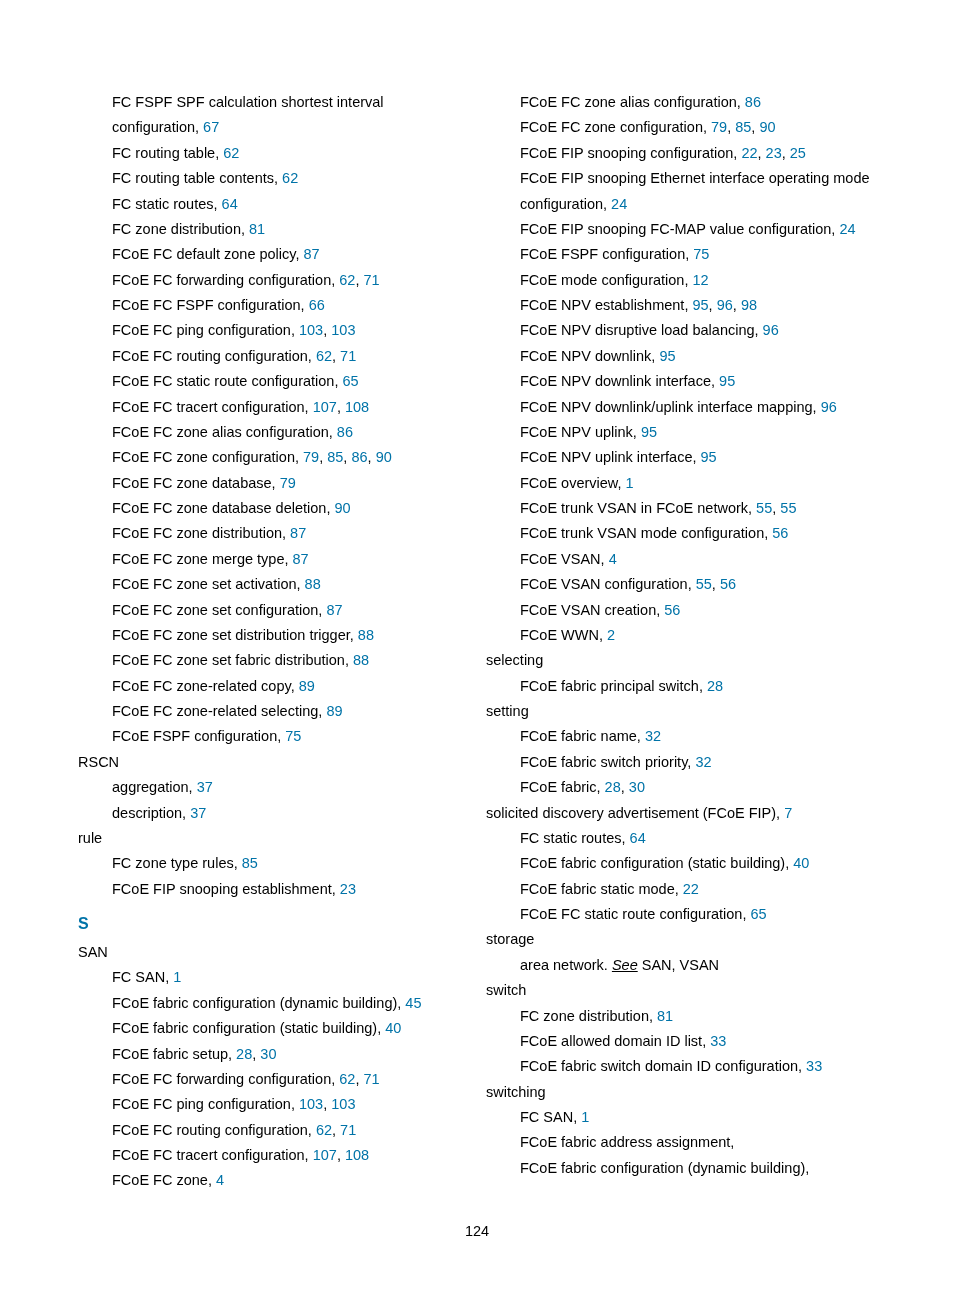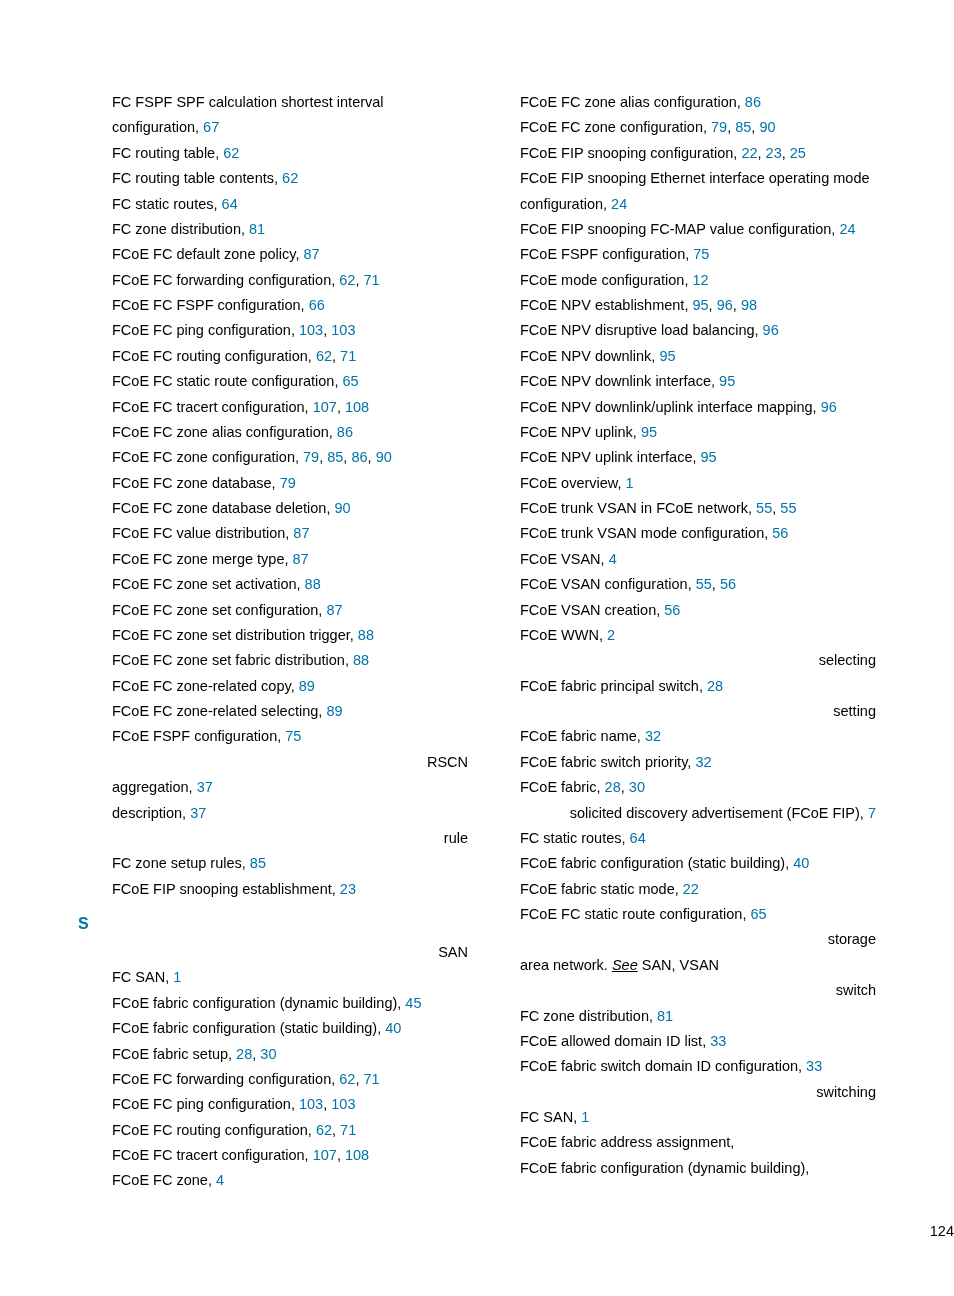--- a/index.html
+++ b/index.html
@@ -16,21 +16,20 @@
   }
   .columns {
     column-count: 2;
     column-gap: 18px;
     column-fill: auto;
     height: 1105px;
   }
   .term {
     margin-left: 0;
     break-inside: avoid-column;
-    text-align: right;
   }
   .sub {
     margin-left: 34px;
     text-indent: -0px;
     padding-left: 0;
   }
   .letter-heading {
     color: #0073a8;
     font-weight: bold;
     font-size: 16px;
@@ -40,21 +39,21 @@
   a, .pagelink {
     color: #0073a8;
     text-decoration: none;
     cursor: pointer;
   }
   .page-number {
     position: absolute;
     bottom: 52px;
     left: 0;
     right: 0;
-    text-align: right;
+    text-align: center;
     font-size: 14.5px;
   }
   .italic { font-style: italic; text-decoration: underline; }
 </style>
 </head>
 <body>
 
 <div class="columns" id="col-container">
     <div class="sub"><span>FC FSPF SPF calculation shortest interval configuration, </span><span class="pagelink">67</span></div>
     <div class="sub"><span>FC routing table, </span><span class="pagelink">62</span></div>
@@ -65,34 +64,34 @@
     <div class="sub"><span>FCoE FC forwarding configuration, </span><span class="pagelink">62</span>, <span class="pagelink">71</span></div>
     <div class="sub"><span>FCoE FC FSPF configuration, </span><span class="pagelink">66</span></div>
     <div class="sub"><span>FCoE FC ping configuration, </span><span class="pagelink">103</span>, <span class="pagelink">103</span></div>
     <div class="sub"><span>FCoE FC routing configuration, </span><span class="pagelink">62</span>, <span class="pagelink">71</span></div>
     <div class="sub"><span>FCoE FC static route configuration, </span><span class="pagelink">65</span></div>
     <div class="sub"><span>FCoE FC tracert configuration, </span><span class="pagelink">107</span>, <span class="pagelink">108</span></div>
     <div class="sub"><span>FCoE FC zone alias configuration, </span><span class="pagelink">86</span></div>
     <div class="sub"><span>FCoE FC zone configuration, </span><span class="pagelink">79</span>, <span class="pagelink">85</span>, <span class="pagelink">86</span>, <span class="pagelink">90</span></div>
     <div class="sub"><span>FCoE FC zone database, </span><span class="pagelink">79</span></div>
     <div class="sub"><span>FCoE FC zone database deletion, </span><span class="pagelink">90</span></div>
-    <div class="sub"><span>FCoE FC value distribution, </span><span class="pagelink">87</span></div>
+    <div class="sub"><span>FCoE FC zone distribution, </span><span class="pagelink">87</span></div>
     <div class="sub"><span>FCoE FC zone merge type, </span><span class="pagelink">87</span></div>
     <div class="sub"><span>FCoE FC zone set activation, </span><span class="pagelink">88</span></div>
     <div class="sub"><span>FCoE FC zone set configuration, </span><span class="pagelink">87</span></div>
     <div class="sub"><span>FCoE FC zone set distribution trigger, </span><span class="pagelink">88</span></div>
     <div class="sub"><span>FCoE FC zone set fabric distribution, </span><span class="pagelink">88</span></div>
     <div class="sub"><span>FCoE FC zone-related copy, </span><span class="pagelink">89</span></div>
     <div class="sub"><span>FCoE FC zone-related selecting, </span><span class="pagelink">89</span></div>
     <div class="sub"><span>FCoE FSPF configuration, </span><span class="pagelink">75</span></div>
     <div class="term"><span>RSCN</span></div>
     <div class="sub"><span>aggregation, </span><span class="pagelink">37</span></div>
     <div class="sub"><span>description, </span><span class="pagelink">37</span></div>
     <div class="term"><span>rule</span></div>
-    <div class="sub"><span>FC zone setup rules, </span><span class="pagelink">85</span></div>
+    <div class="sub"><span>FC zone type rules, </span><span class="pagelink">85</span></div>
     <div class="sub"><span>FCoE FIP snooping establishment, </span><span class="pagelink">23</span></div>
     <div class="letter-heading">S</div>
     <div class="term"><span>SAN</span></div>
     <div class="sub"><span>FC SAN, </span><span class="pagelink">1</span></div>
     <div class="sub"><span>FCoE fabric configuration (dynamic building), </span><span class="pagelink">45</span></div>
     <div class="sub"><span>FCoE fabric configuration (static building), </span><span class="pagelink">40</span></div>
     <div class="sub"><span>FCoE fabric setup, </span><span class="pagelink">28</span>, <span class="pagelink">30</span></div>
     <div class="sub"><span>FCoE FC forwarding configuration, </span><span class="pagelink">62</span>, <span class="pagelink">71</span></div>
     <div class="sub"><span>FCoE FC ping configuration, </span><span class="pagelink">103</span>, <span class="pagelink">103</span></div>
     <div class="sub"><span>FCoE FC routing configuration, </span><span class="pagelink">62</span>, <span class="pagelink">71</span></div>

